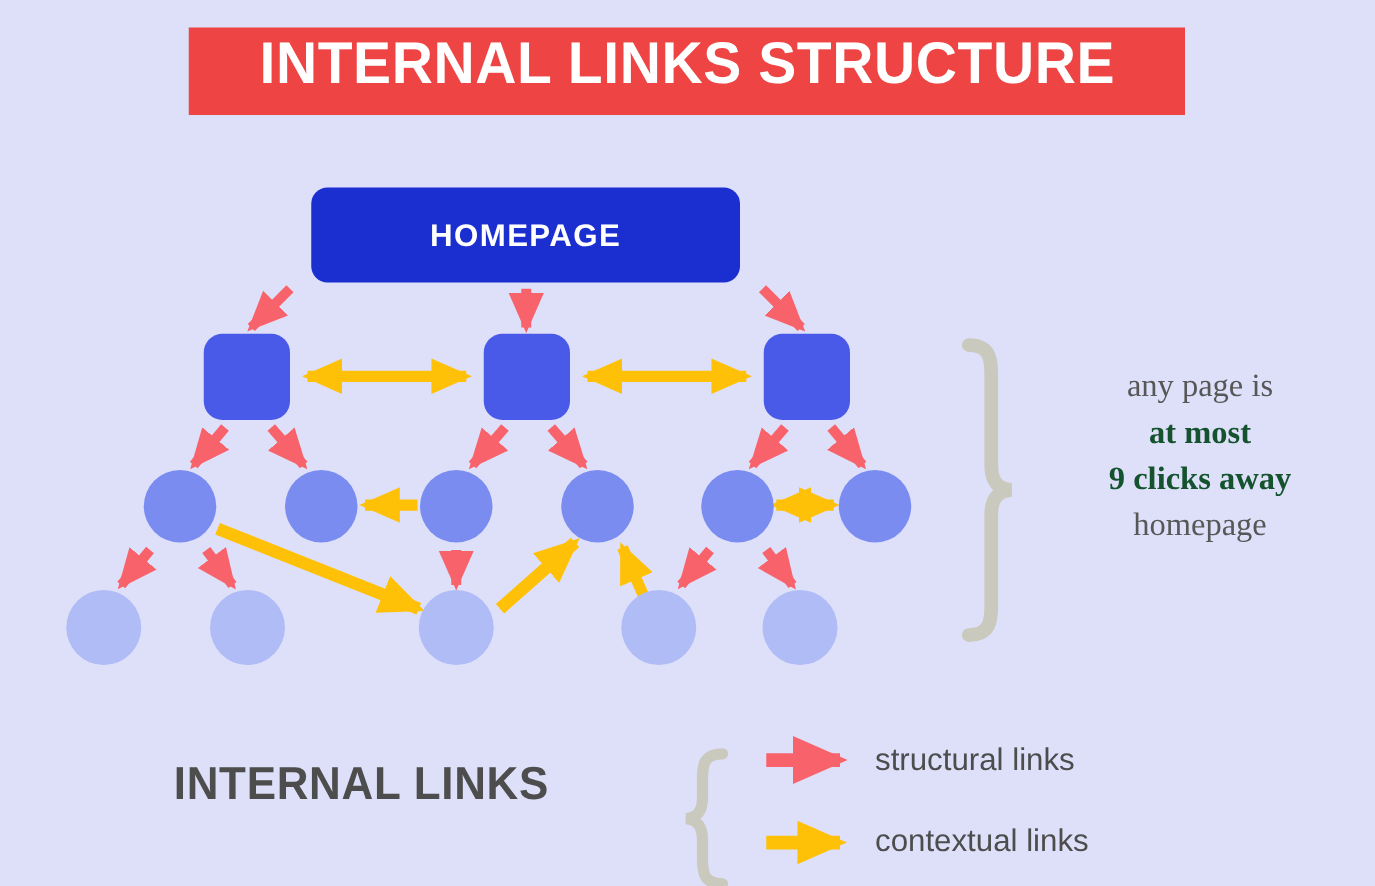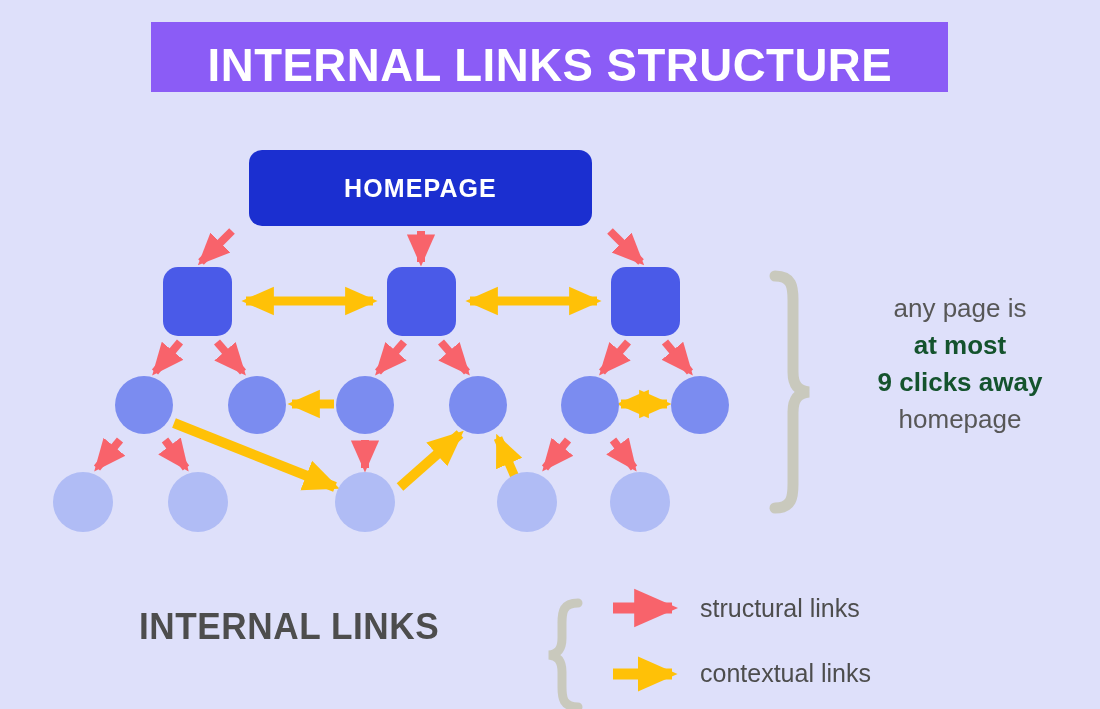--- a/index.html
+++ b/index.html
@@ -19,23 +19,23 @@
     width: 1100px;
     height: 709px;
   }
   
   .title-banner {
     position: absolute;
     left: 151px;
     top: 22px;
     width: 797px;
     height: 70px;
-    background: #8b5cf6;
+    background: #ef4444;
     display: flex;
-    align-items: flex-end;
+    align-items: flex-start;
     justify-content: center;
   }
   .title-banner .title-text {
     color: #ffffff;
     font-family: "Liberation Sans Narrow", "Liberation Sans", sans-serif;
     font-weight: bold;
     font-size: 47px;
     letter-spacing: 0.5px;
     transform: scaleX(0.97);
     white-space: nowrap;
@@ -57,21 +57,21 @@
     fill: #ffffff;
   }
   
   .caption {
     position: absolute;
     left: 843px;
     top: 290px;
     width: 234px;
     text-align: center;
     color: #575757;
-    font-family: Liberation Sans, sans-serif;
+    font-family: Liberation Serif, serif;
     font-size: 26px;
     line-height: 37px;
   }
   .caption .strong {
     font-weight: bold;
     color: #14532d;
   }
   
   .legend-title {
     position: absolute;

